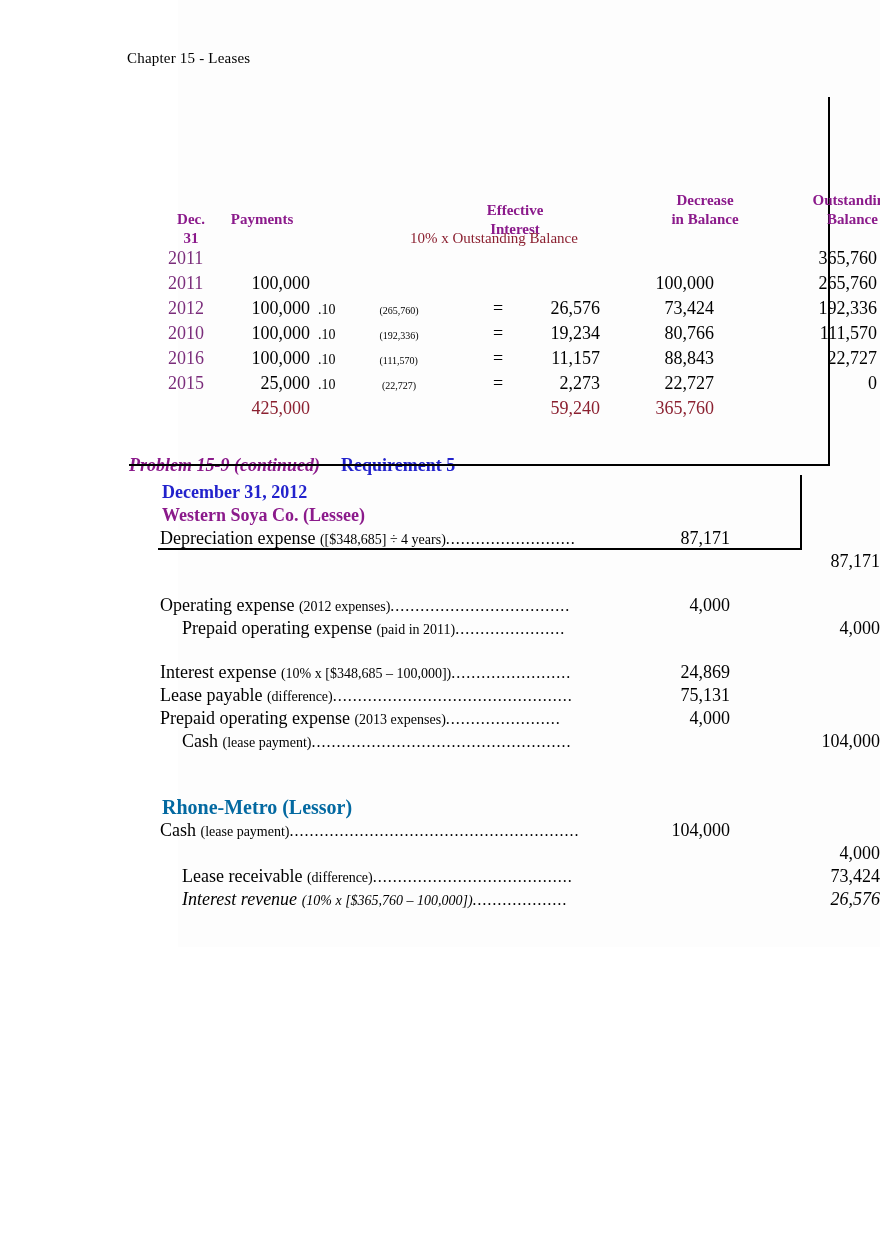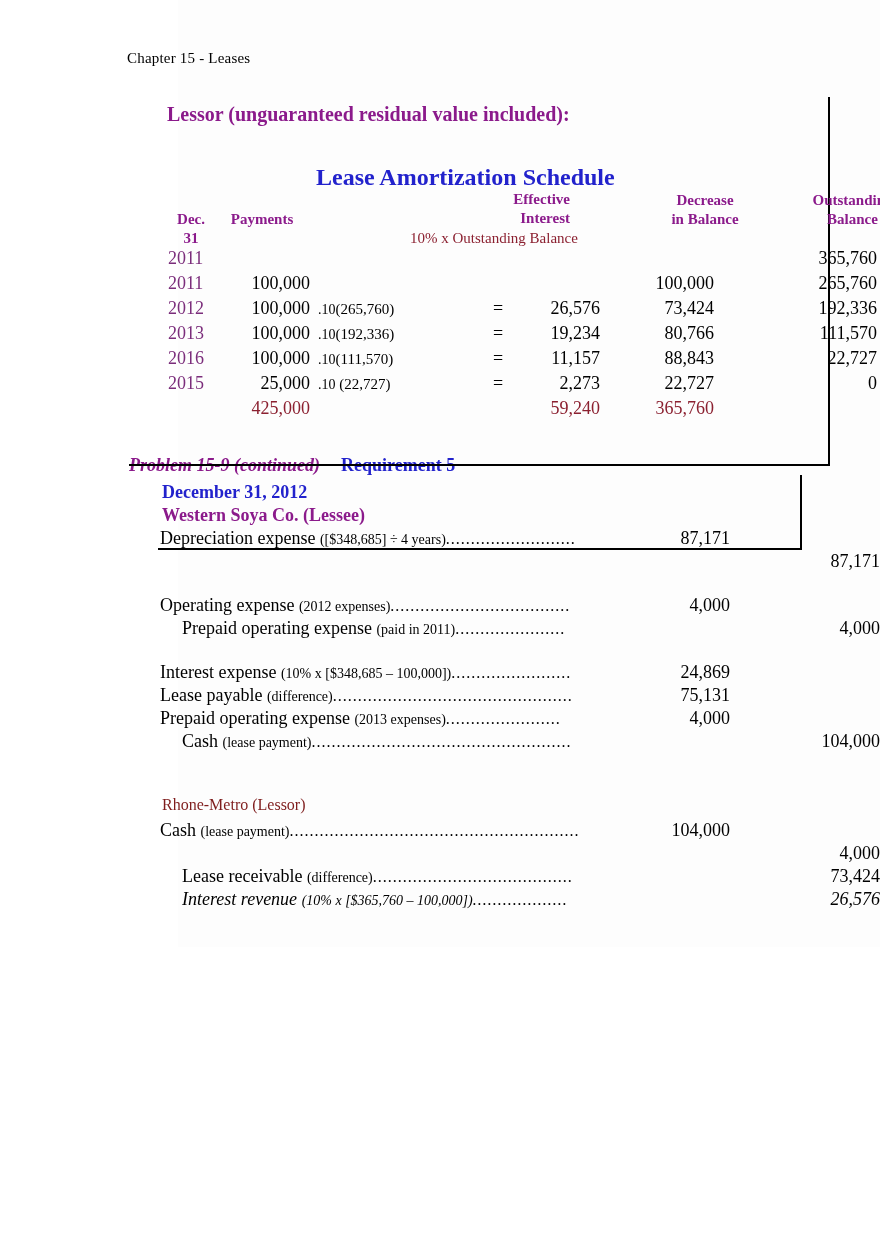--- a/index.html
+++ b/index.html
@@ -81,21 +81,21 @@
     position: absolute;
     font-size: 15px;
     font-weight: bold;
     color: #8B1A8B;
     text-align: center;
     line-height: 19px;
     white-space: nowrap;
   }
   .ch-dec  { left: 8px;   top: 20px; width: 46px; }
   .ch-pay  { left: 56px;  top: 20px; width: 92px; }
-  .ch-eff  { left: 300px; top: 0;  width: 110px; text-align: right; }
+  .ch-eff  { left: 300px; top: 11px;  width: 110px; }
   .ch-dec2 { left: 480px; top: 1px;  width: 130px; }
   .ch-out  { left: 620px; top: 1px;  width: 145px; }
   .ch-note {
     position: absolute;
     left: 250px; top: 40px;
     width: 320px;
     font-size: 15px;
     color: #8B2030;
     white-space: nowrap;
   }
@@ -109,21 +109,21 @@
   }
   .cell { position: absolute; white-space: nowrap; }
   .c-year { left: 8px;   width: 48px; text-align: left; color: #7B2D7B; }
   .c-pay  { left: 52px;  width: 98px; text-align: right; }
   .c-calc { left: 158px; width: 170px; text-align: left; }
   .c-eq   { left: 330px; width: 16px; text-align: center; }
   .c-eff  { left: 344px; width: 96px; text-align: right; }
   .c-dec  { left: 450px; width: 104px; text-align: right; }
   .c-out  { left: 560px; width: 157px; text-align: right; }
   .calc-pref { font-size: 14px; }
-  .calc-body { font-size: 15px; }
+  .calc-body { font-size: 10px; padding-left: 44px; }
   .total-row .cell { color: #8B2030; }
 
   
   .problem-tag {
     position: absolute;
     left: 129px; top: 455px;
     font-size: 18px;
     font-weight: bold;
     font-style: italic;
     color: #8B1A8B;
@@ -149,23 +149,23 @@
     position: absolute;
     left: 162px; top: 505px;
     font-size: 18px;
     font-weight: bold;
     color: #8B1A8B;
     white-space: nowrap;
   }
   .party-heading-2 {
     position: absolute;
     left: 162px; top: 796px;
-    font-size: 16px;
-    font-weight: normal;
-    color: #7f1d1d;
+    font-size: 20px;
+    font-weight: bold;
+    color: #0369a1;
     white-space: nowrap;
   }
 
   
   .entry-line {
     position: absolute;
     left: 160px;
     width: 660px;
     height: 23px;
     font-size: 18px;
@@ -204,28 +204,26 @@
 </style>
 </head>
 <body>
 
 <div class="page">
 
   <div class="paper-tint"></div>
 
   <div class="chapter-header">Chapter 15 - Leases</div>
 
-  <div class="lessor-heading">Lessor (unguaranteed residual value included):</div>
 
   <div class="vline-main"></div>
   <div class="hline-bottom-frame"></div>
   <div class="vline-entries"></div>
   <div class="hline-entry"></div>
 
-  <div class="sched-title">Lease Amortization Schedule</div>
 
   <div class="sched">
     <div class="colhead ch-dec">
       <span>Dec.</span><br>
       <span>31</span>
     </div>
     <div class="colhead ch-pay">Payments</div>
     <div class="colhead ch-eff">
       <span>Effective</span><br>
       <span>Interest</span>
@@ -262,21 +260,21 @@
         <div class="row" style="top: 108px;">
           <span class="cell c-year">2012</span>
           <span class="cell c-pay">100,000</span>
           <span class="cell c-calc"><span class="calc-pref">.10</span><span class="calc-body">(265,760)</span></span>
           <span class="cell c-eq">=</span>
           <span class="cell c-eff">26,576</span>
           <span class="cell c-dec">73,424</span>
           <span class="cell c-out">192,336</span>
         </div>
         <div class="row" style="top: 133px;">
-          <span class="cell c-year">2013</span>
+          <span class="cell c-year">2010</span>
           <span class="cell c-pay">100,000</span>
           <span class="cell c-calc"><span class="calc-pref">.10</span><span class="calc-body">(192,336)</span></span>
           <span class="cell c-eq">=</span>
           <span class="cell c-eff">19,234</span>
           <span class="cell c-dec">80,766</span>
           <span class="cell c-out">111,570</span>
         </div>
         <div class="row" style="top: 158px;">
           <span class="cell c-year">2016</span>
           <span class="cell c-pay">100,000</span>

